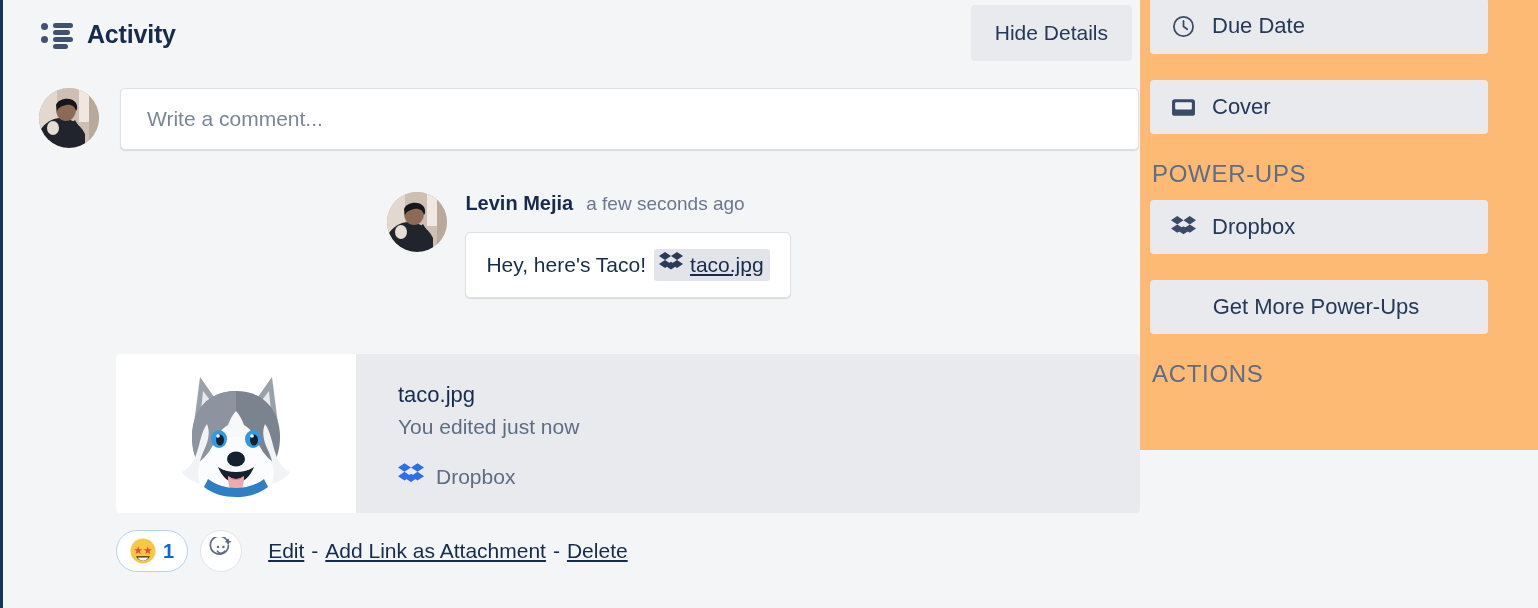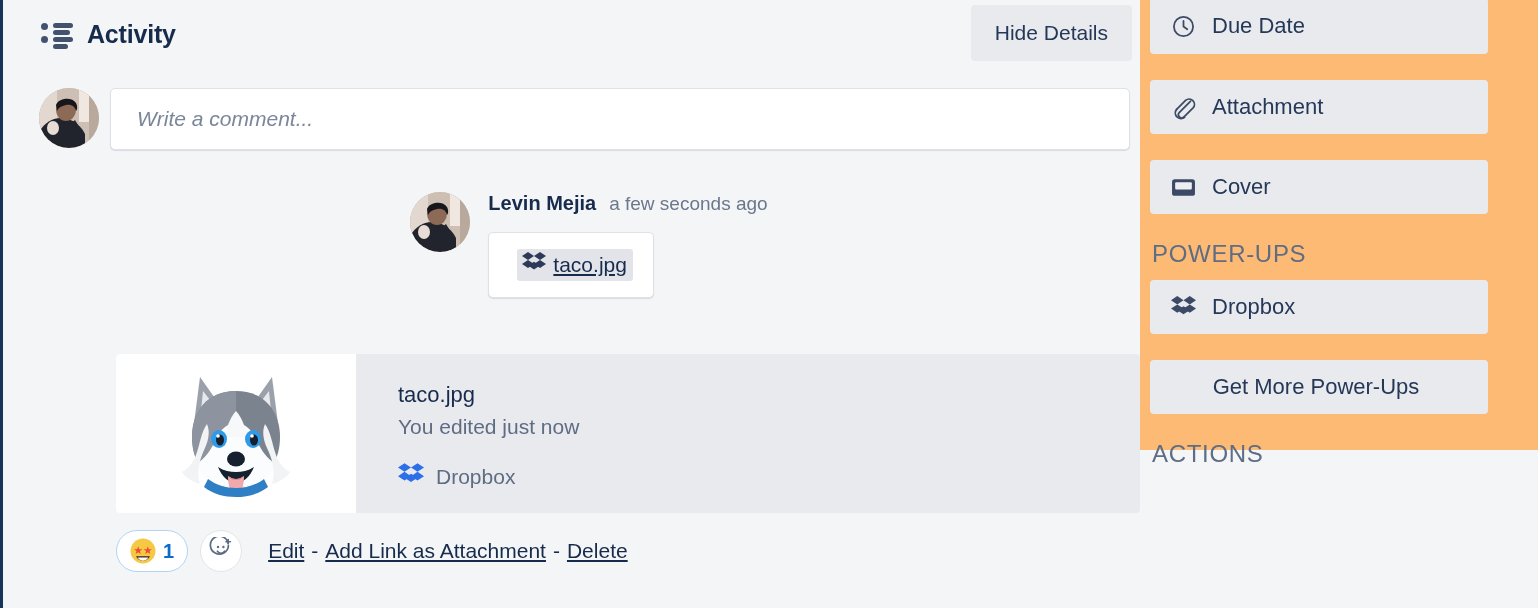--- a/index.html
+++ b/index.html
@@ -40,25 +40,25 @@
   }
 
   
   .composer-row{position:absolute;left:36px;top:88px;width:1100px;display:flex;align-items:flex-start;}
   .avatar{
     width:60px;height:60px;border-radius:50%;flex:0 0 60px;overflow:hidden;
     background:#c9b7ab;position:relative;
   }
   .avatar svg{display:block;width:60px;height:60px;}
   .composer-box{
-    margin-left:11px;flex:1 1 auto;height:62px;background:#fff;
+    margin-left:21px;flex:1 1 auto;height:62px;background:#fff;
     border:1px solid #dfe1e6;border-radius:5px;
     box-shadow:0 1px 1px rgba(9,30,66,.12);
     display:flex;align-items:center;padding:0 26px;
-    box-sizing:border-box;max-width:1020px;font-style:italic;
+    box-sizing:border-box;max-width:1020px;
   }
   .composer-box .ph{font-size:21px;color:#7a869a;}
 
   
   .comment-row{position:absolute;left:36px;top:192px;width:1100px;display:flex;align-items:flex-start;justify-content:center;}
   .comment-body{margin-left:18px;}
   .comment-meta{display:flex;align-items:baseline;height:30px;}
   .author{font-size:20px;font-weight:bold;color:#172b4d;}
   .timestamp{margin-left:13px;font-size:19px;color:#6b778c;}
   .bubble{
@@ -195,20 +195,21 @@
             <ellipse cx="14" cy="40" rx="6" ry="7" fill="#e8ddd4"></ellipse>
           </g>
         </svg>
       </div>
       <div class="comment-body">
         <div class="comment-meta">
           <span class="author">Levin Mejia</span>
           <span class="timestamp">a few seconds ago</span>
         </div>
         <div class="bubble">
+          <span class="txt">Hey, here's Taco!</span>
           <span class="dbx-chip">
             <span>
               <svg width="24" height="21" viewBox="0 0 24 21" xmlns="http://www.w3.org/2000/svg" aria-hidden="true">
                 <g fill="#2c3a58">
                   <path d="M6 0 0 4l6 4 6-4z"></path>
                   <path d="M18 0l-6 4 6 4 6-4z"></path>
                   <path d="M6 12 0 8l6-4 6 4z" transform="translate(0,4)"></path>
                   <path d="M18 12l6-4-6-4-6 4z" transform="translate(0,4)"></path>
                   <path d="M12 17.5 6 13.6l6-3.8 6 3.8z"></path>
                 </g>
@@ -317,29 +318,20 @@
       <button class="sb-btn first">
         <span class="ic">
           <svg width="25" height="25" viewBox="0 0 24 24" xmlns="http://www.w3.org/2000/svg" aria-hidden="true">
             <circle cx="12" cy="12" r="9.2" fill="none" stroke="#3c4a66" stroke-width="1.7"></circle>
             <path d="M12 6.6V12l3.6 2.6" fill="none" stroke="#3c4a66" stroke-width="1.7" stroke-linecap="round"></path>
           </svg>
         </span>
         <span>Due Date</span>
       </button>
 
-      <button class="sb-btn">
-        <span class="ic">
-          <svg width="25" height="25" viewBox="0 0 24 24" xmlns="http://www.w3.org/2000/svg" aria-hidden="true">
-            <path d="M18.6 6.2 8.1 16.7a3.1 3.1 0 0 0 4.4 4.4L21.2 12.4a5.1 5.1 0 0 0-7.2-7.2L5.4 13.8a7 7 0 0 0 0 0" fill="none" stroke="#3c4a66" stroke-width="1.7" stroke-linecap="round" stroke-linejoin="round"></path>
-            <path d="M5.4 13.8a5.4 5.4 0 0 0 7.6 7.6" fill="none" stroke="#3c4a66" stroke-width="1.7" stroke-linecap="round"></path>
-          </svg>
-        </span>
-        <span>Attachment</span>
-      </button>
 
       <button class="sb-btn">
         <span class="ic">
           <svg width="25" height="21" viewBox="0 0 24 20" xmlns="http://www.w3.org/2000/svg" aria-hidden="true">
             <rect x="1" y="2" width="22" height="16" rx="2.6" fill="#3c4a66"></rect>
             <rect x="4" y="5" width="16" height="7" rx="1" fill="#edeef1"></rect>
           </svg>
         </span>
         <span>Cover</span>
       </button>

